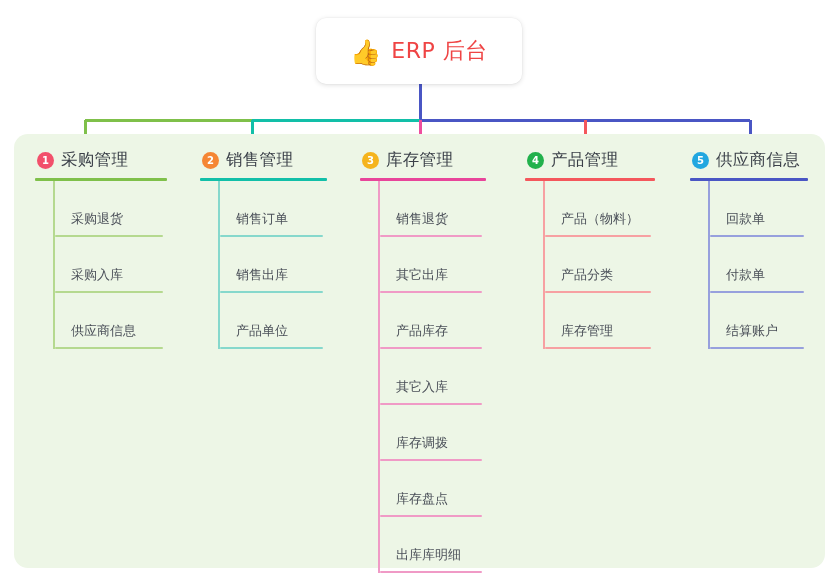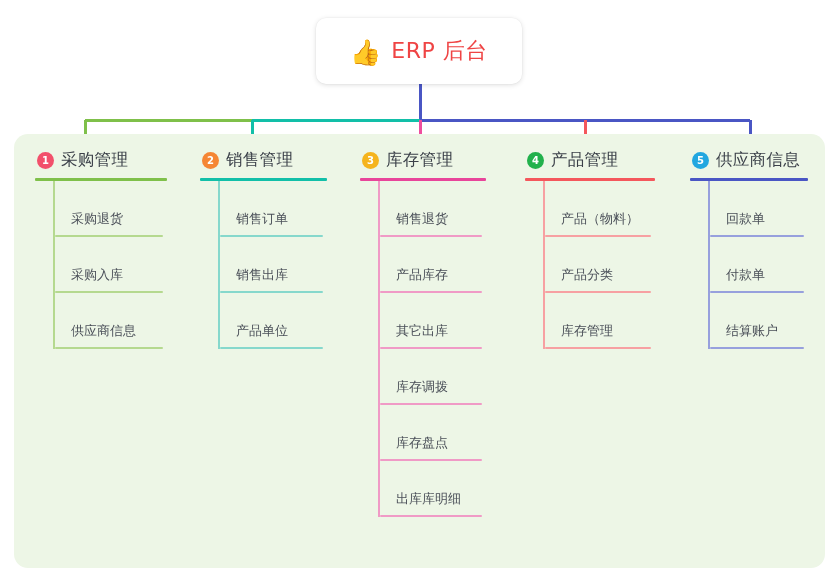--- a/index.html
+++ b/index.html
@@ -206,25 +206,29 @@
         <span class="col-title">库存管理</span>
       </div>
       <div class="header-rule" style="background: rgb(232, 69, 154); width: 126px;"></div>
       <div class="col-body">
         <div class="spine" style="background: rgb(240, 154, 198);"></div>
         <div class="leaf">
           <span class="leaf-label">销售退货</span>
           <div class="leaf-rule" style="background: rgb(240, 154, 198); width: 102px;"></div>
         </div>
         <div class="leaf">
+          <span class="leaf-label">其它出库</span>
+          <div class="leaf-rule" style="background: rgb(240, 154, 198); width: 102px;"></div>
+        </div>
+        <div class="leaf">
           <span class="leaf-label">产品库存</span>
           <div class="leaf-rule" style="background: rgb(240, 154, 198); width: 102px;"></div>
         </div>
         <div class="leaf">
-          <span class="leaf-label">其它出库</span>
+          <span class="leaf-label">其它入库</span>
           <div class="leaf-rule" style="background: rgb(240, 154, 198); width: 102px;"></div>
         </div>
         <div class="leaf">
           <span class="leaf-label">库存调拨</span>
           <div class="leaf-rule" style="background: rgb(240, 154, 198); width: 102px;"></div>
         </div>
         <div class="leaf">
           <span class="leaf-label">库存盘点</span>
           <div class="leaf-rule" style="background: rgb(240, 154, 198); width: 102px;"></div>
         </div>

